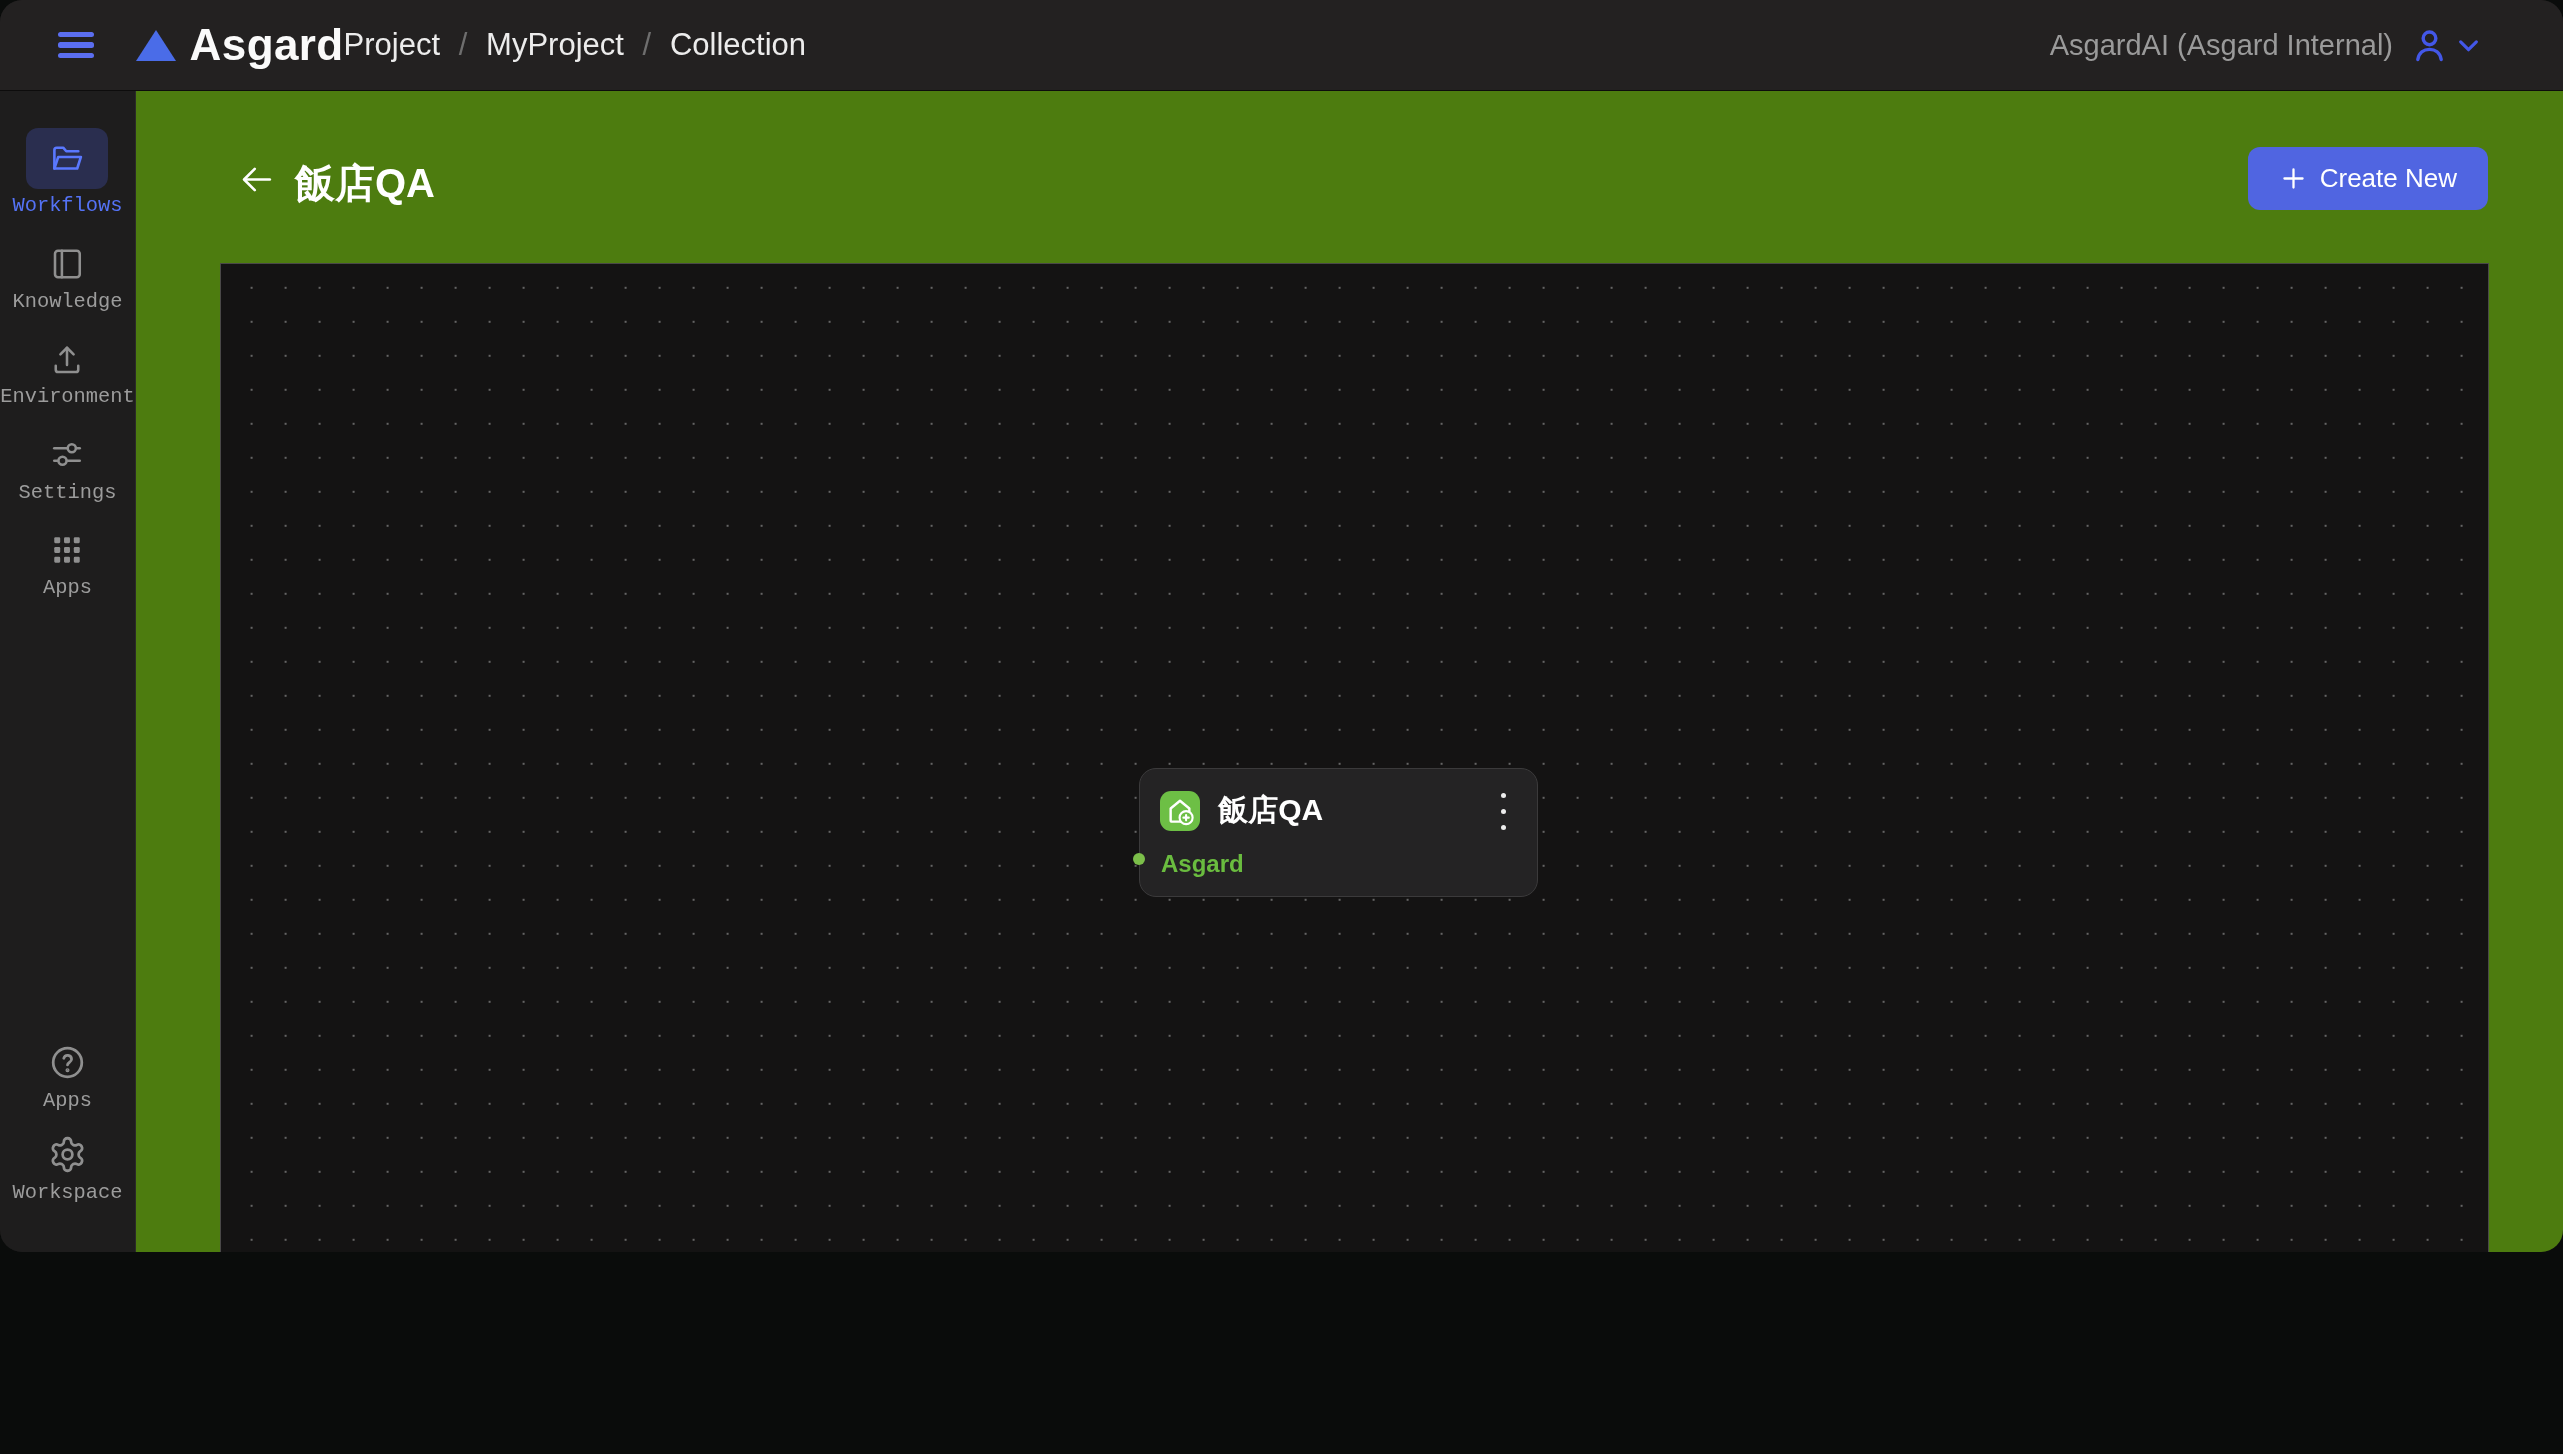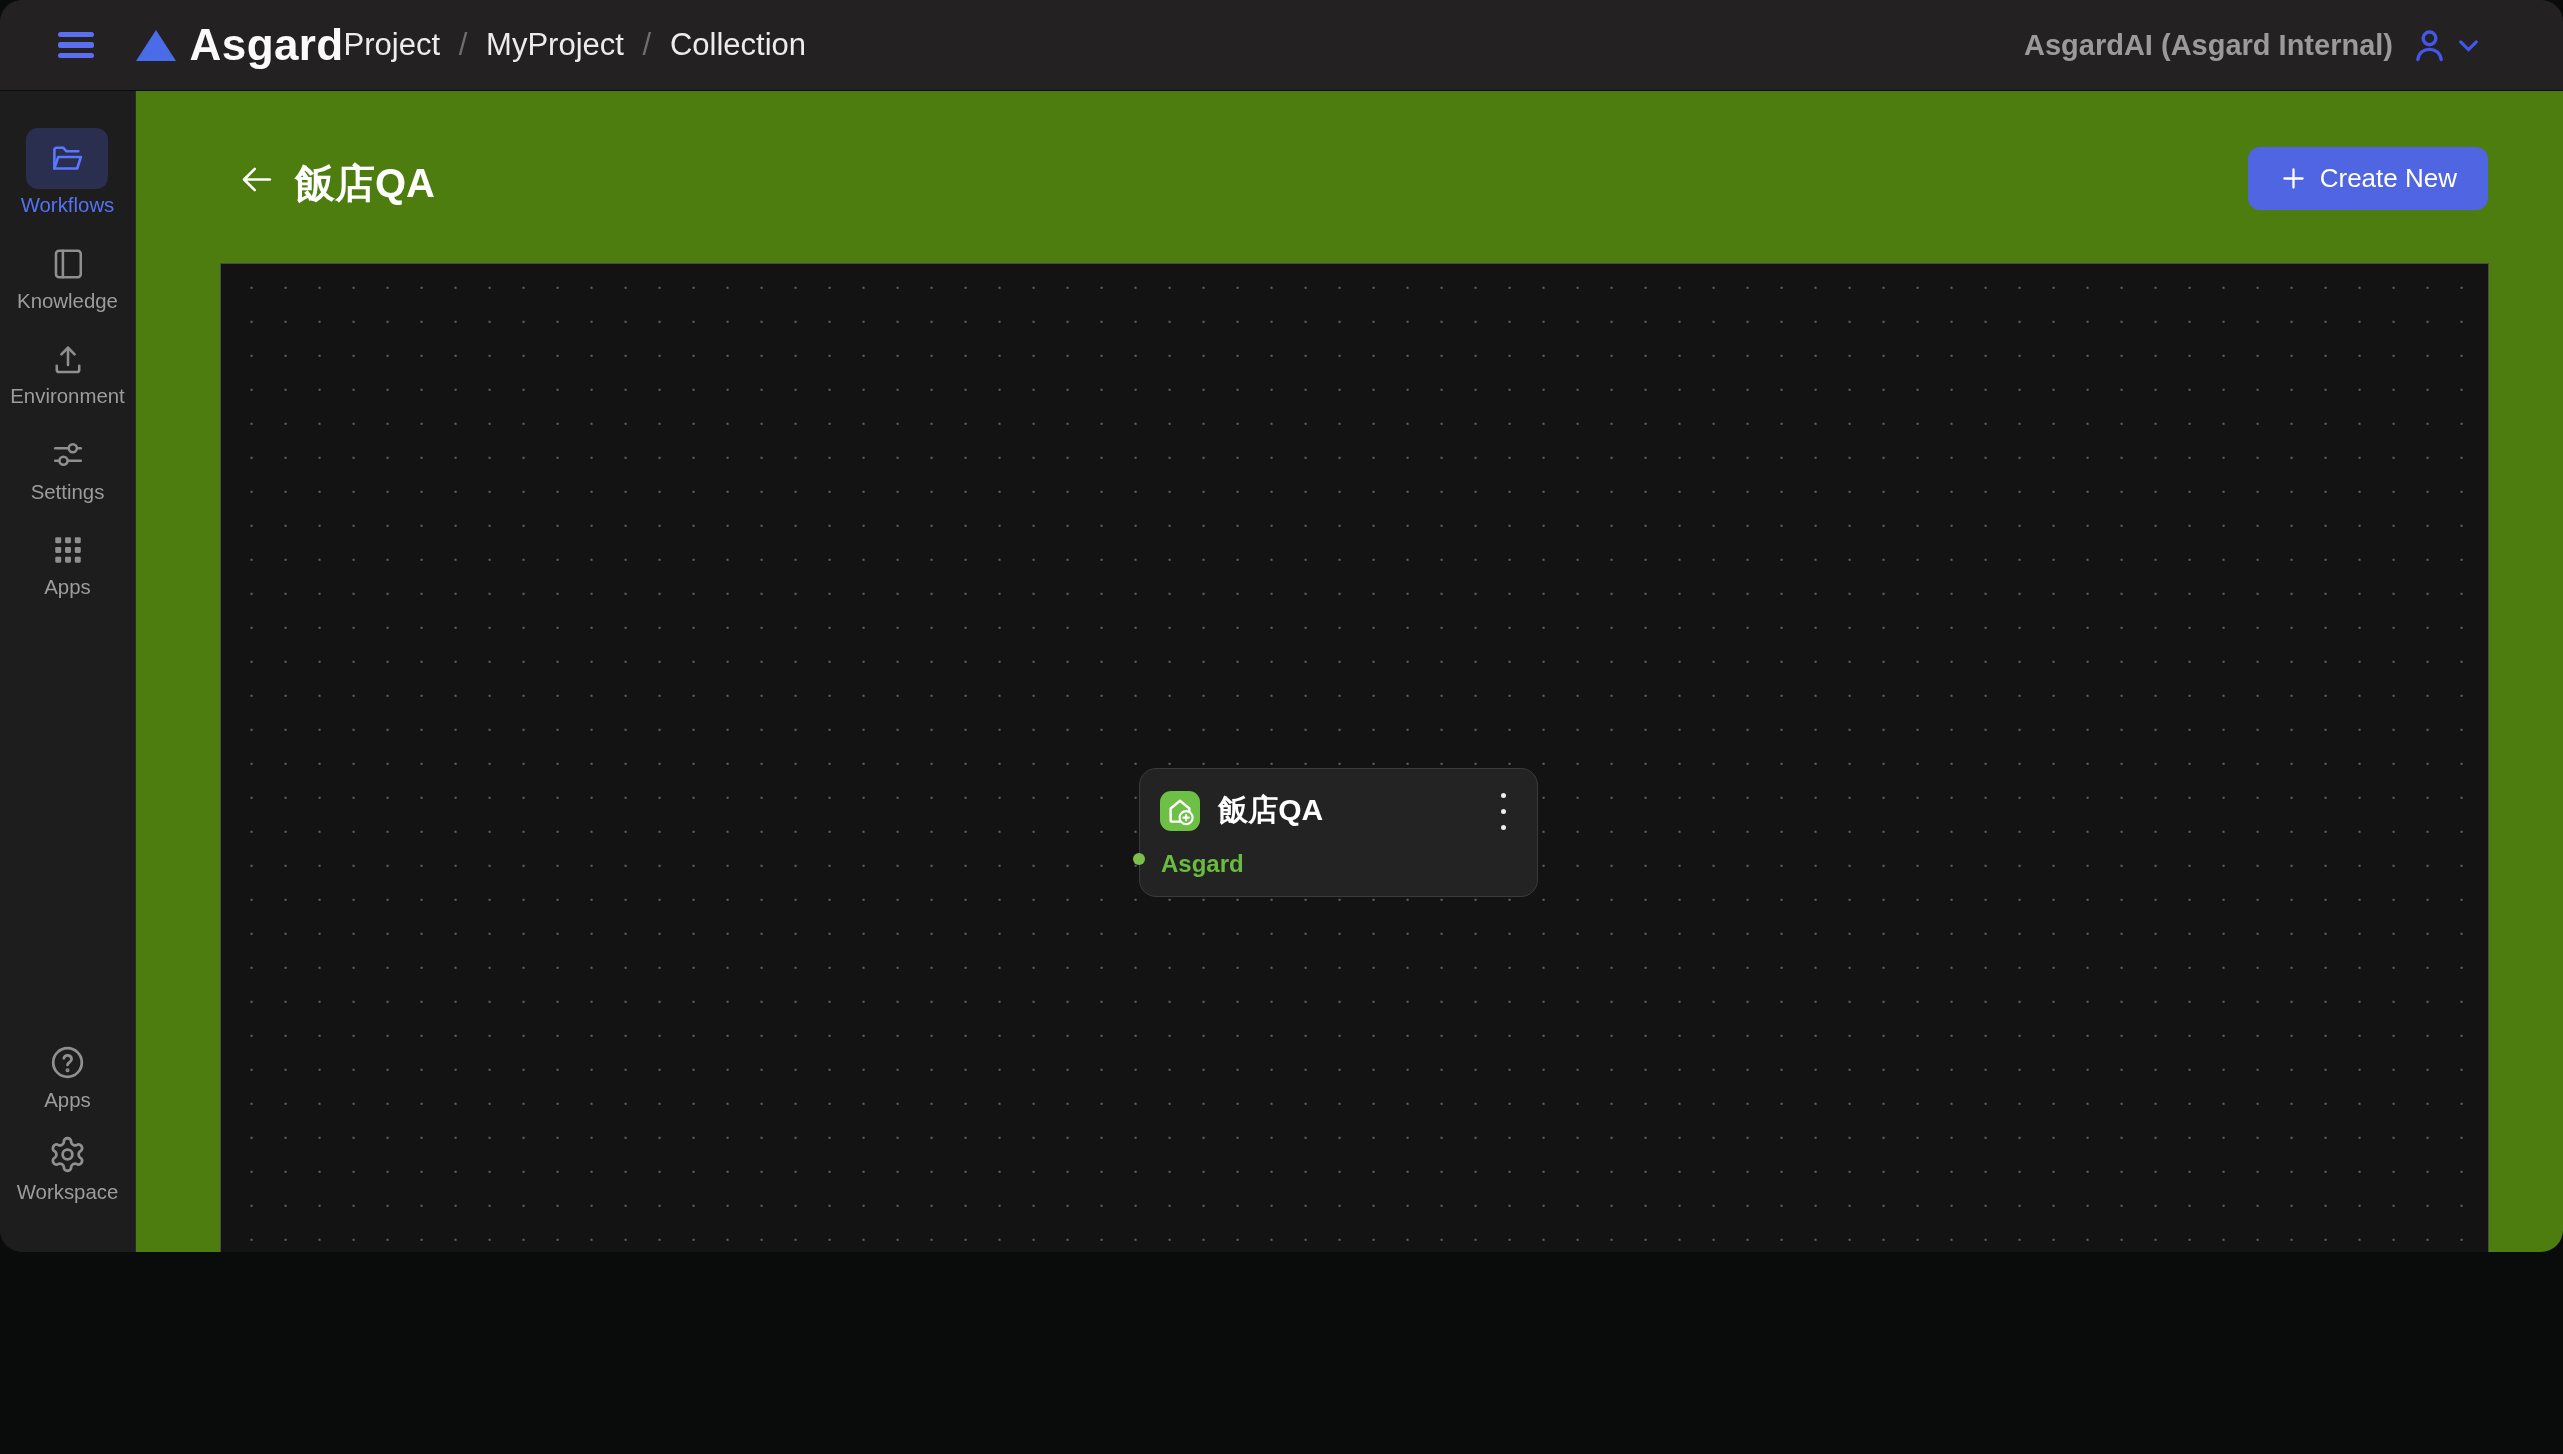--- a/index.html
+++ b/index.html
@@ -9,29 +9,29 @@
   
   .topbar { height:91px; flex:0 0 91px; background:#232121; border-bottom:1.7px solid #0d0c0c; display:flex; align-items:center; padding:0 80px 0 58px; }
   .hamburger { width:36px; height:25.5px; display:flex; flex-direction:column; justify-content:space-between; cursor:pointer; margin-right:42px; }
   .hamburger span { display:block; height:5.1px; border-radius:2.5px; background:#5B6EF0; }
   .logo { display:flex; align-items:center; gap:13.6px; cursor:pointer; }
   .logo-triangle { width:0; height:0; border-left:20.4px solid transparent; border-right:20.4px solid transparent; border-bottom:31px solid #4A6CE8; }
   .logo-text { font-size:44px; font-weight:700; color:#fafafa; letter-spacing:0.4px; }
   .breadcrumb { display:flex; align-items:center; gap:18.7px; font-size:31px; color:#ececec; }
   .breadcrumb .crumb { cursor:pointer; }
   .breadcrumb .sep { color:#6e6e6e; }
-  .account { margin-left:auto; display:flex; align-items:center; gap:5px;font-weight:bold; }
+  .account { margin-left:auto; display:flex; align-items:center; gap:5px; }
   .account-label { font-size:29px; color:#9a9a9a; margin-right:12px; }
   .icon-btn { display:flex; align-items:center; justify-content:center; cursor:pointer; }
 
   
   .body-row { flex:1; display:flex; min-height:0; }
   .sidebar { width:136px; flex:0 0 136px; background:#1e1d1d; border-right:1.7px solid #2b2a2a; display:flex; flex-direction:column; align-items:center; justify-content:space-between; padding:37px 0 48px; }
   .nav-group { display:flex; flex-direction:column; align-items:center; gap:25.5px; }
-  .nav-item { display:flex; flex-direction:column; align-items:center; cursor:pointer; }
+  .nav-item { display:flex; flex-direction:column; align-items:center; cursor:pointer;font-family:Liberation Mono, monospace; }
   .nav-iconwrap { width:82px; height:42px; display:flex; align-items:center; justify-content:center; border-radius:12px; }
   .nav-item.active .nav-iconwrap { height:61px; background:#2A2E4F; }
   .nav-label { margin-top:5.1px; font-size:20.4px; color:#9c9c9c; }
   .nav-item.active .nav-label { color:#5472F5; }
   .nav-item svg { stroke:#8f8f8f; }
   .nav-item.active svg { stroke:#5A78FF; }
   .nav-item .fillicon { fill:#8f8f8f; stroke:none; }
 
   .main { flex:1; position:relative; background:#4d7c0f; }
   .back-arrow { position:absolute; left:101px; top:69px; width:39px; height:39px; cursor:pointer; }

